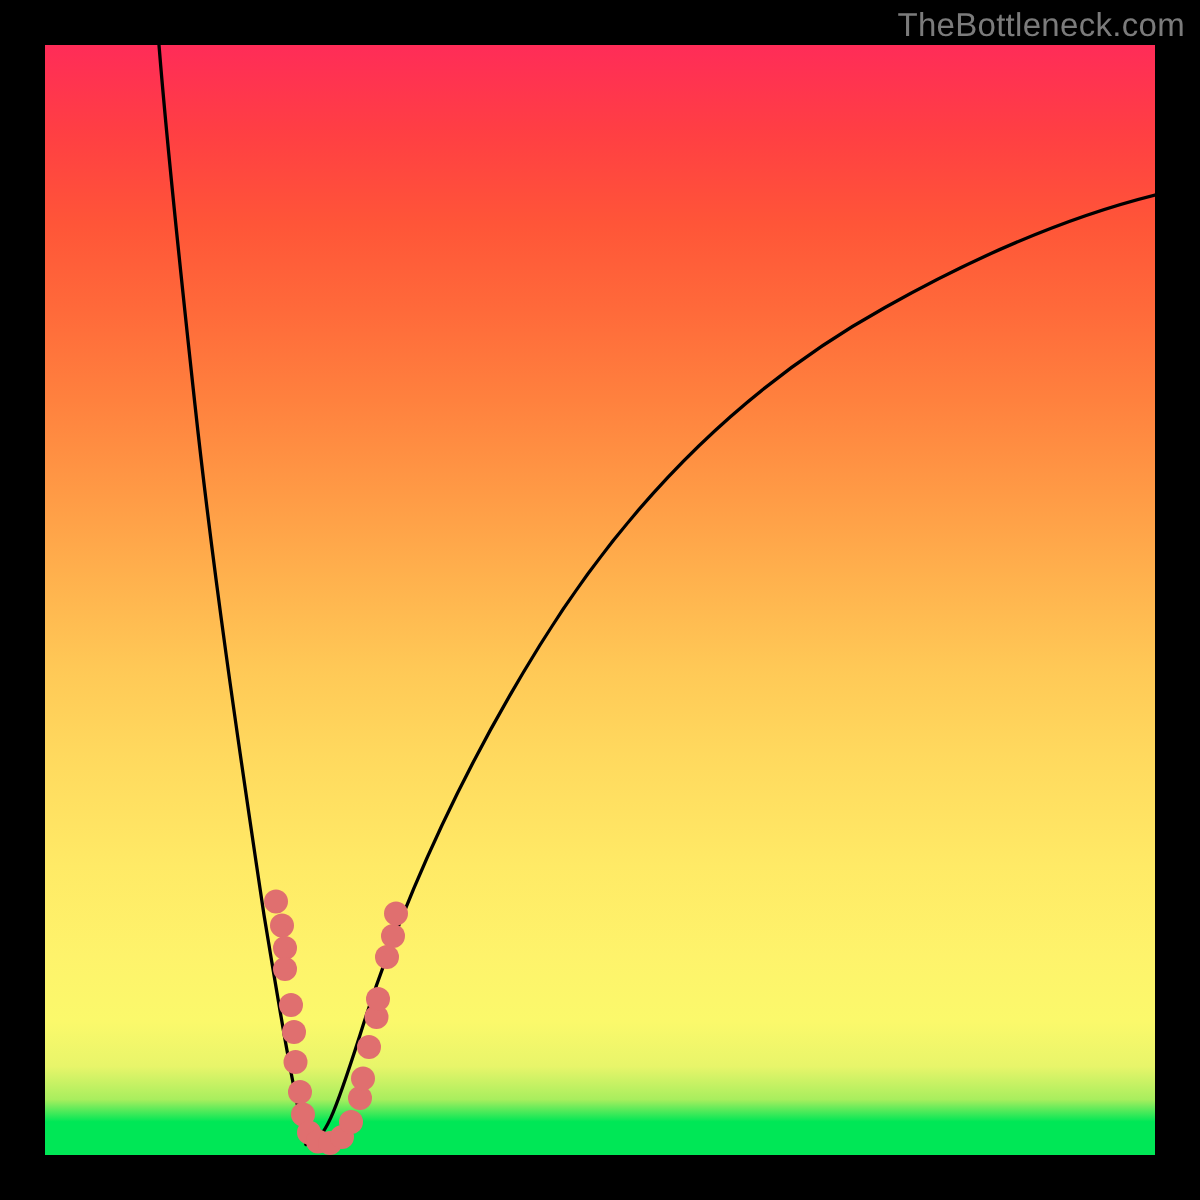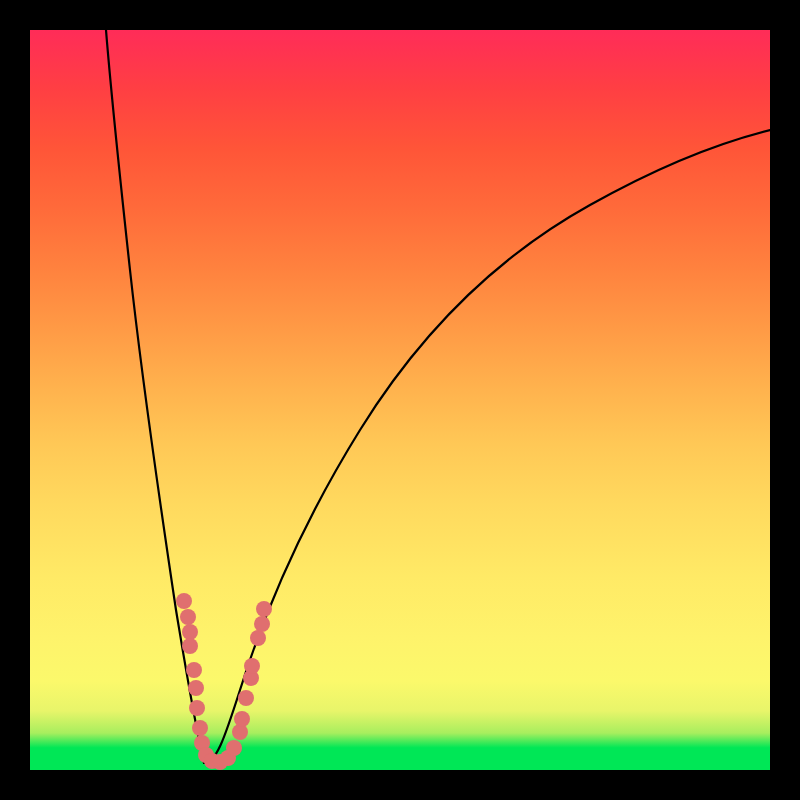--- a/index.html
+++ b/index.html
@@ -109,13 +109,14 @@
           <circle cx="212" cy="689" r="8" class="dot"></circle>
           <circle cx="216" cy="668" r="8" class="dot"></circle>
           <circle cx="221" cy="648" r="8" class="dot"></circle>
           <circle cx="222" cy="636" r="8" class="dot"></circle>
           <circle cx="228" cy="608" r="8" class="dot"></circle>
           <circle cx="232" cy="594" r="8" class="dot"></circle>
           <circle cx="234" cy="579" r="8" class="dot"></circle>
         </g>
     </svg>
   </div>
+  <div class="watermark">TheBottleneck.com</div>
 </div>
 
 </body></html>

